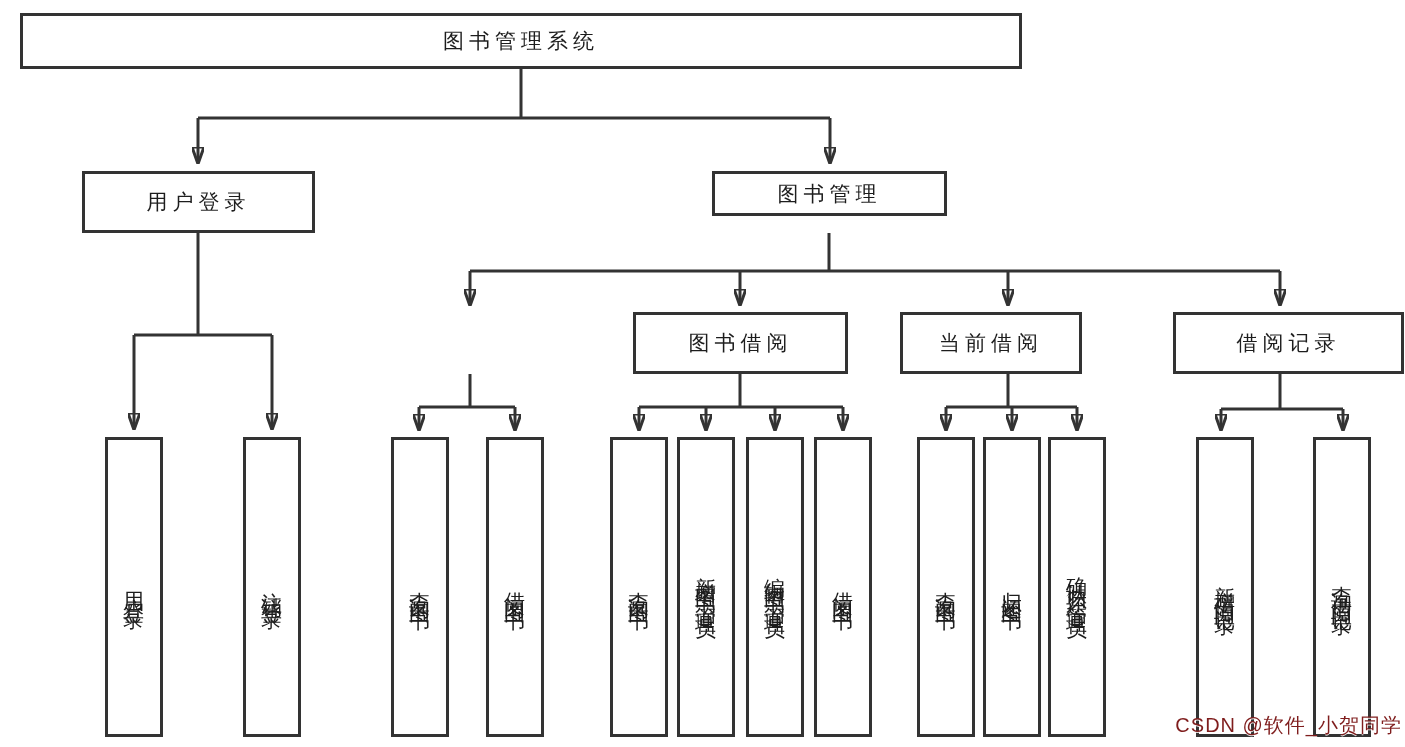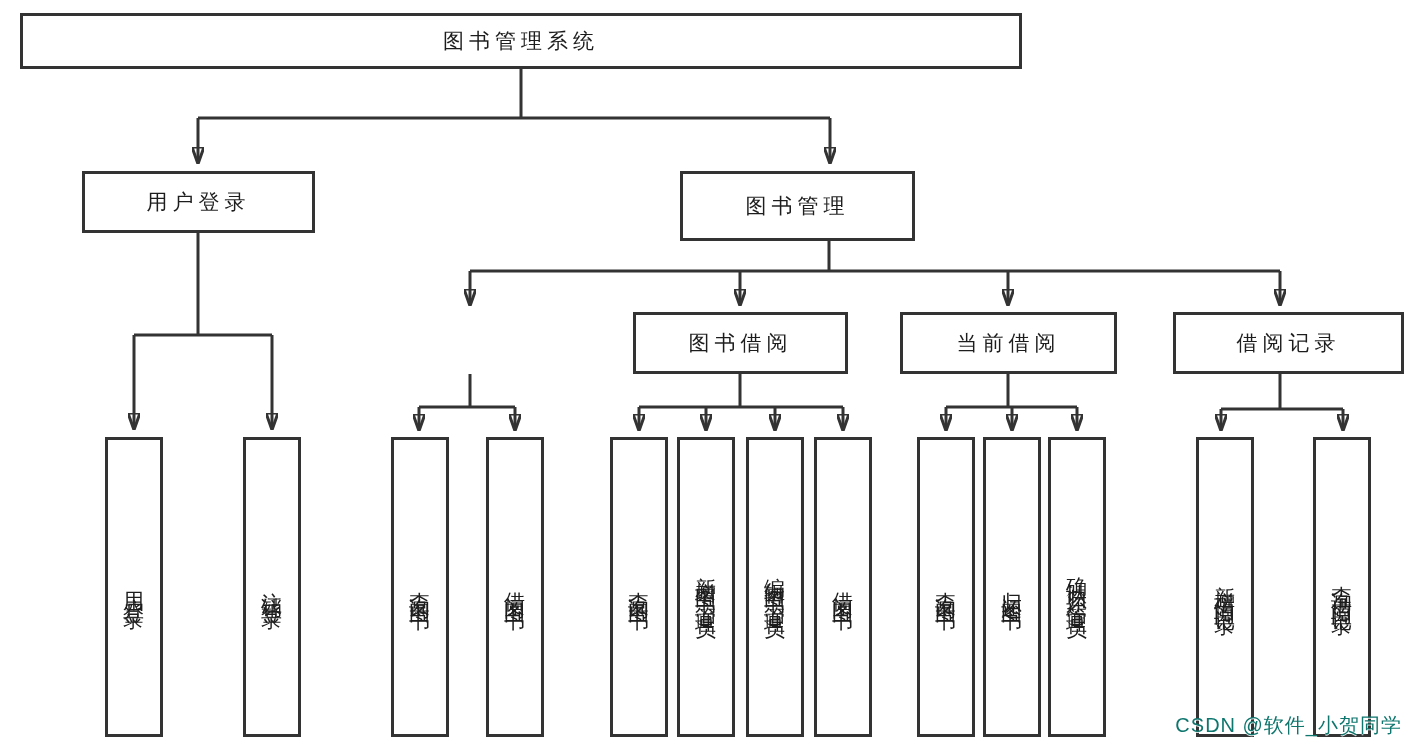--- a/index.html
+++ b/index.html
@@ -43,21 +43,21 @@
     letter-spacing: 6px;
     font-size: 21px;
     white-space: normal;
     line-height: 1.1;
   }
   .watermark {
     position: absolute;
     top: 712px;
     right: 3px;
     font-size: 20px;
-    color: #0f766e;
+    color: #7f1d1d;
     letter-spacing: 1px;
     text-shadow: 0 1px 0 rgba(255,255,255,0.85);
   }
 </style>
 </head>
 <body>
 
 <div class="canvas">
 
   <svg class="wires" viewBox="0 0 1405 747" aria-hidden="true">
@@ -97,24 +97,24 @@
     <path d="M1077 407 V429" marker-end="url(#arw)"></path>
 
     <path d="M1280 374 V409 M1221 409 H1343"></path>
     <path d="M1221 409 V429" marker-end="url(#arw)"></path>
     <path d="M1343 409 V429" marker-end="url(#arw)"></path>
   </svg>
 
   <div class="box" style="left:20px; top:13px; width:1002px; height:56px;">图书管理系统</div>
 
   <div class="box" style="left:82px; top:171px; width:233px; height:62px;">用户登录</div>
-  <div class="box" style="left:680px; top:171px; width:235px; height:70px;">图书管理</div>
+  <div class="box" style="left:712px; top:171px; width:235px; height:45px;">图书管理</div>
 
   <div class="box hbox" style="left:633px; width:215px;">图书借阅</div>
-  <div class="box hbox" style="left:900px; width:217px;">当前借阅</div>
+  <div class="box hbox" style="left:900px; width:182px;">当前借阅</div>
   <div class="box hbox" style="left:1173px; width:231px;">借阅记录</div>
 
   <div class="box vbox" style="left:105px;">用户登录</div>
   <div class="box vbox" style="left:243px;">注销登录</div>
 
   <div class="box vbox" style="left:391px;">查询图书</div>
   <div class="box vbox" style="left:486px;">借阅图书</div>
 
   <div class="box vbox" style="left:610px;">查询图书</div>
   <div class="box vbox" style="left:677px;">新增图书（管理员）</div>

